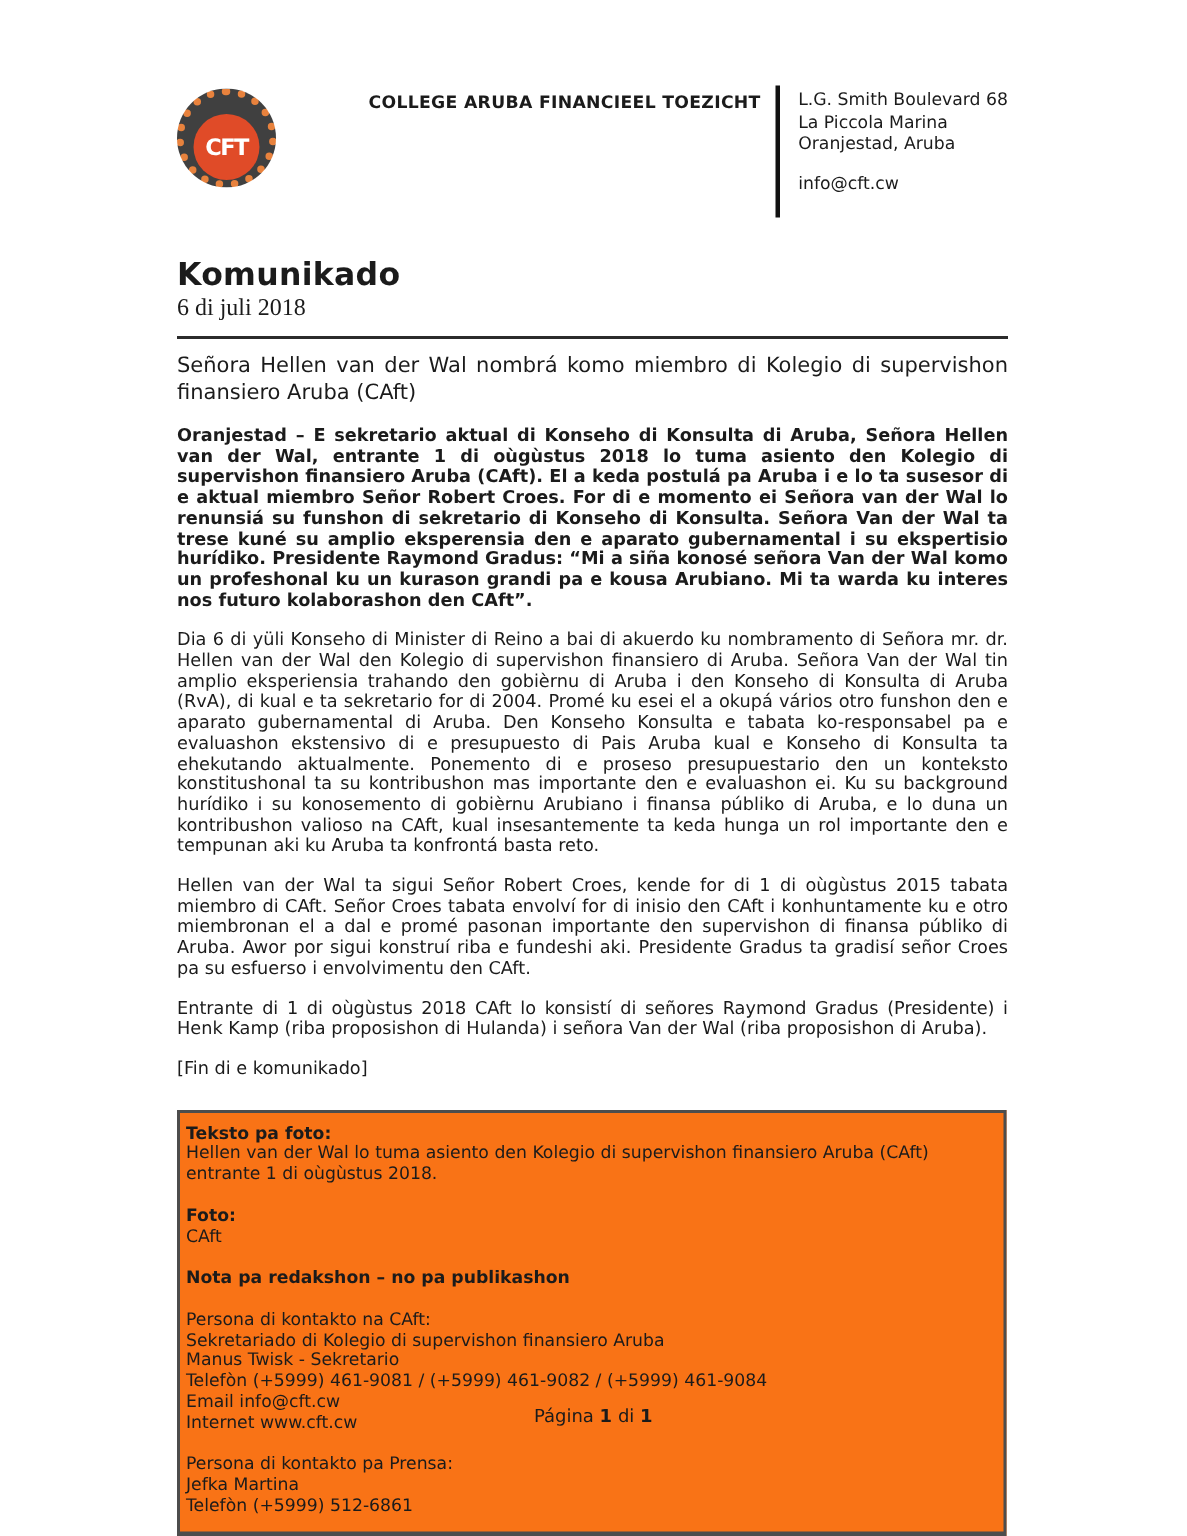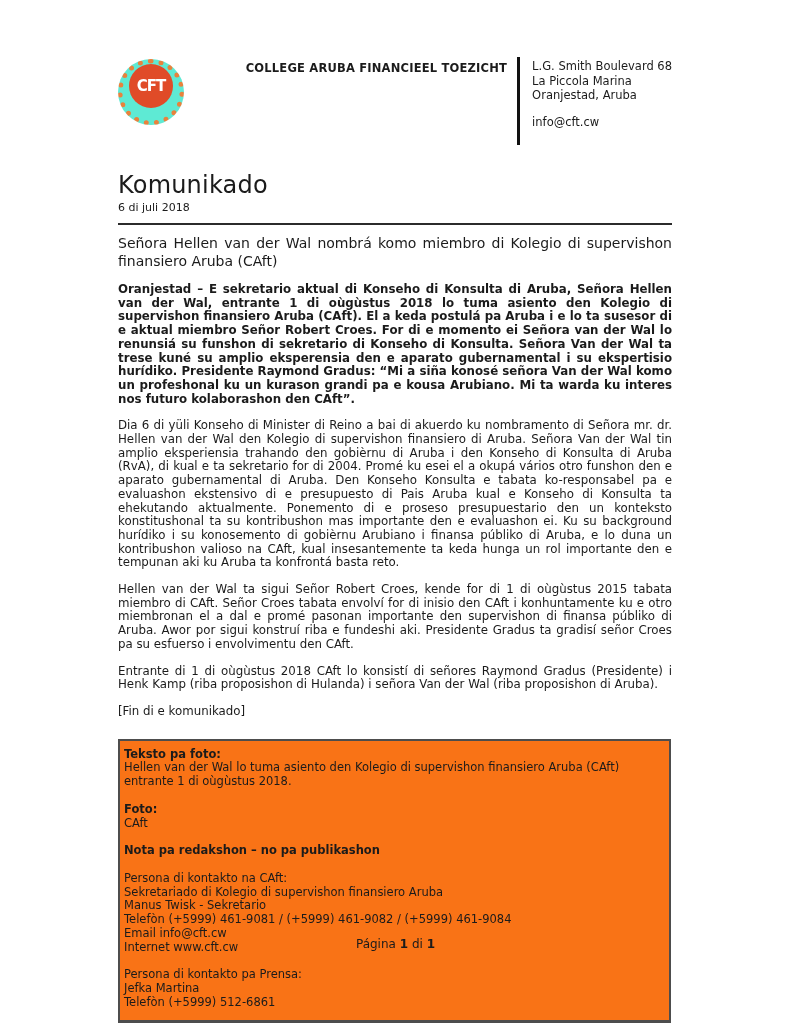--- a/index.html
+++ b/index.html
@@ -14,22 +14,22 @@
   .page {
     position: absolute; inset: 0;
     padding: 55px 119px 0 118px;
   }
 
   
   .letterhead { display: flex; align-items: flex-start; height: 100px; }
   .logo-ring {
     width: 66px; height: 66px; border-radius: 50%;
     border: 5px dotted #e8823d;
-    background: #5eead4;
-    display: flex; align-items: flex-start; justify-content: center;
+    background: #404040;
+    display: flex; align-items: flex-end; justify-content: center;
     margin-top: 4px;
   }
   .logo-core {
     width: 44px; height: 44px; border-radius: 50%;
     background: #e04b28;
     display: flex; align-items: center; justify-content: center;
   }
   .logo-core span {
     color: #ffffff; font-weight: bold; font-size: 15px; letter-spacing: -1px;
   }
@@ -39,22 +39,22 @@
     padding-top: 6px; text-align: right;
   }
   .v-divider {
     width: 3px; height: 88px; background: #111;
     margin: 2px 12px 0 10px; flex: 0 0 auto;
   }
   .address { font-size: 11.5px; line-height: 14.5px; padding-top: 4px; }
   .address .addr-gap { height: 12px; }
 
   
-  h1.doc-title { font-size: 24px; font-weight: 400; margin-top: 16px; letter-spacing: 0.2px; }
-  .doc-date { font-size: 11px; margin-top: 2px; }
+  h1.doc-title { font-size: 21px; font-weight: 700; margin-top: 16px; letter-spacing: 0.2px; }
+  .doc-date { font-size: 16px; margin-top: 2px; font-family: Liberation Serif, serif; }
   .rule { border: none; border-top: 2px solid #2b2b2b; margin-top: 9px; }
 
   h2.headline {
     font-size: 14px; font-weight: normal; line-height: 17.5px;
     margin-top: 10px; text-align: justify;
   }
 
   
   .body-copy p {
     font-size: 11.8px; line-height: 13.7px;

